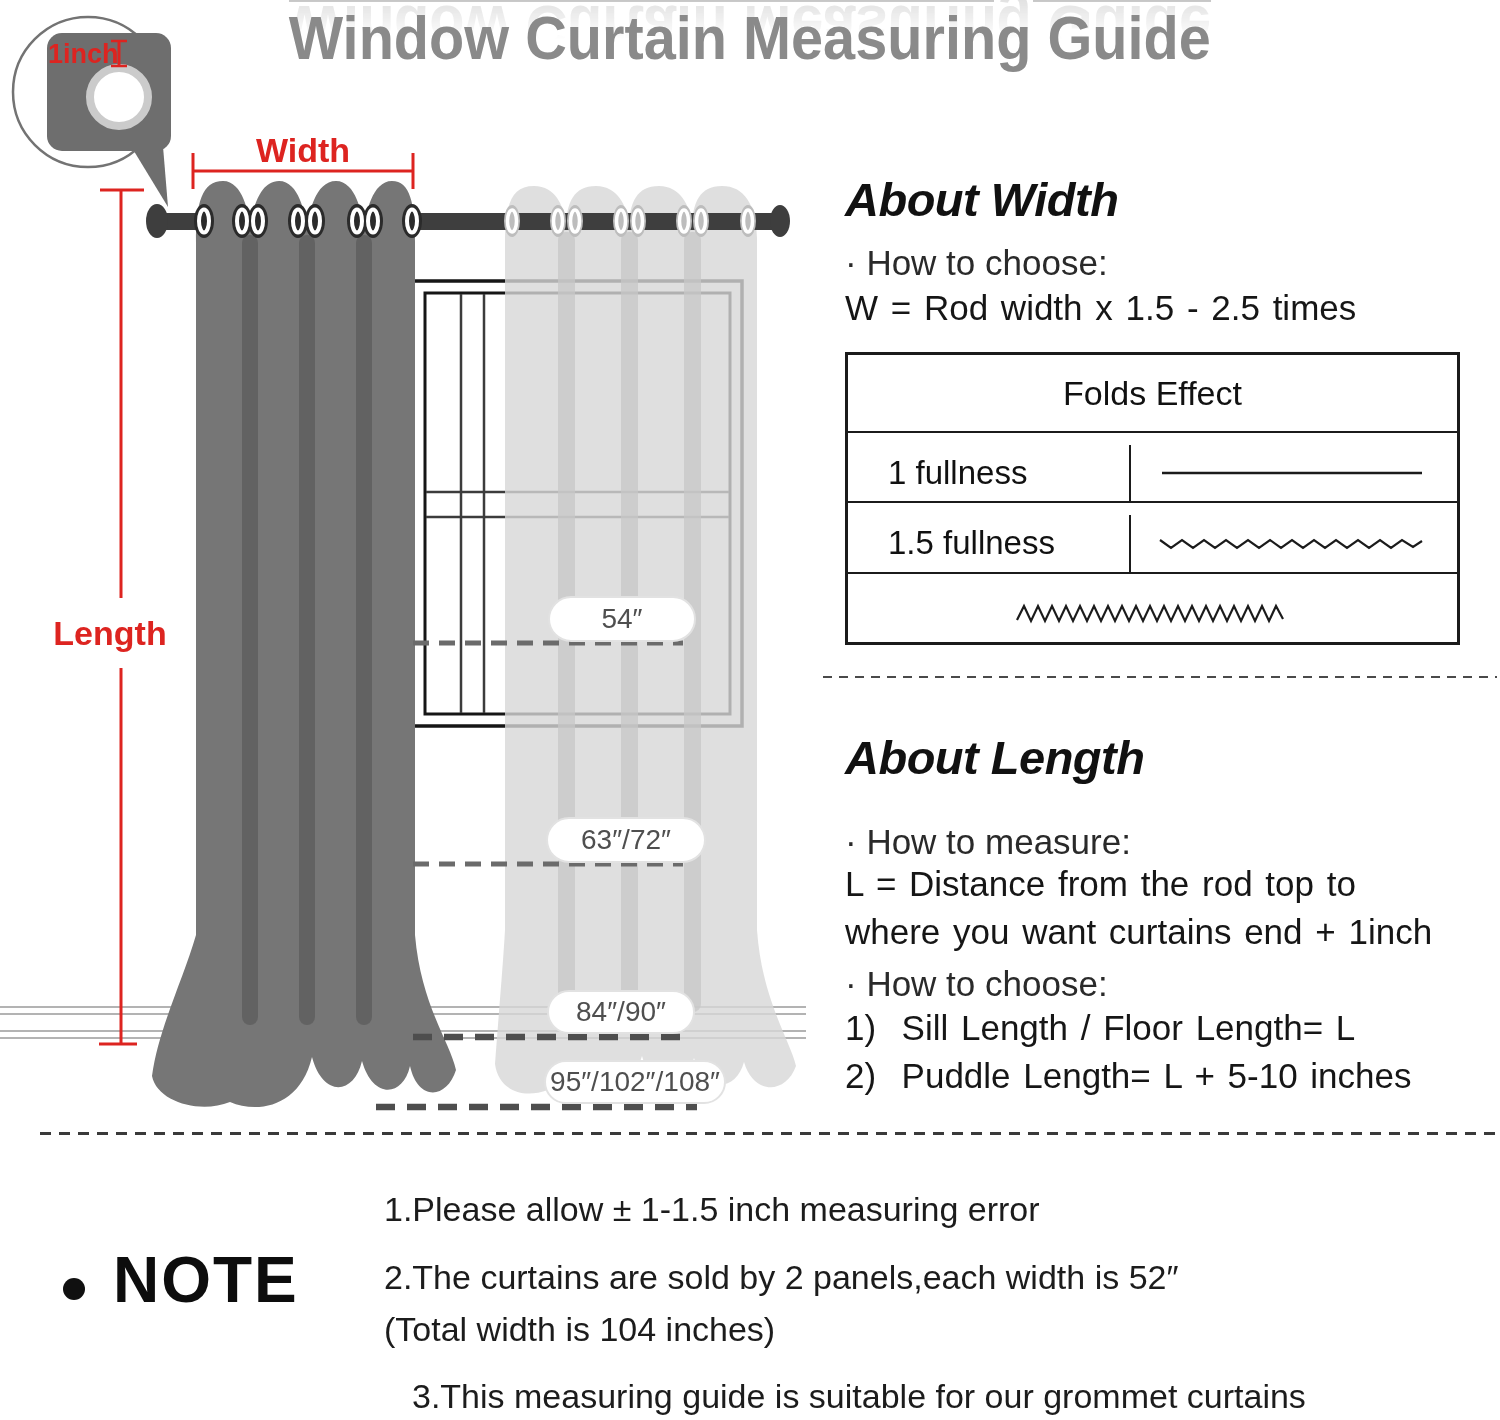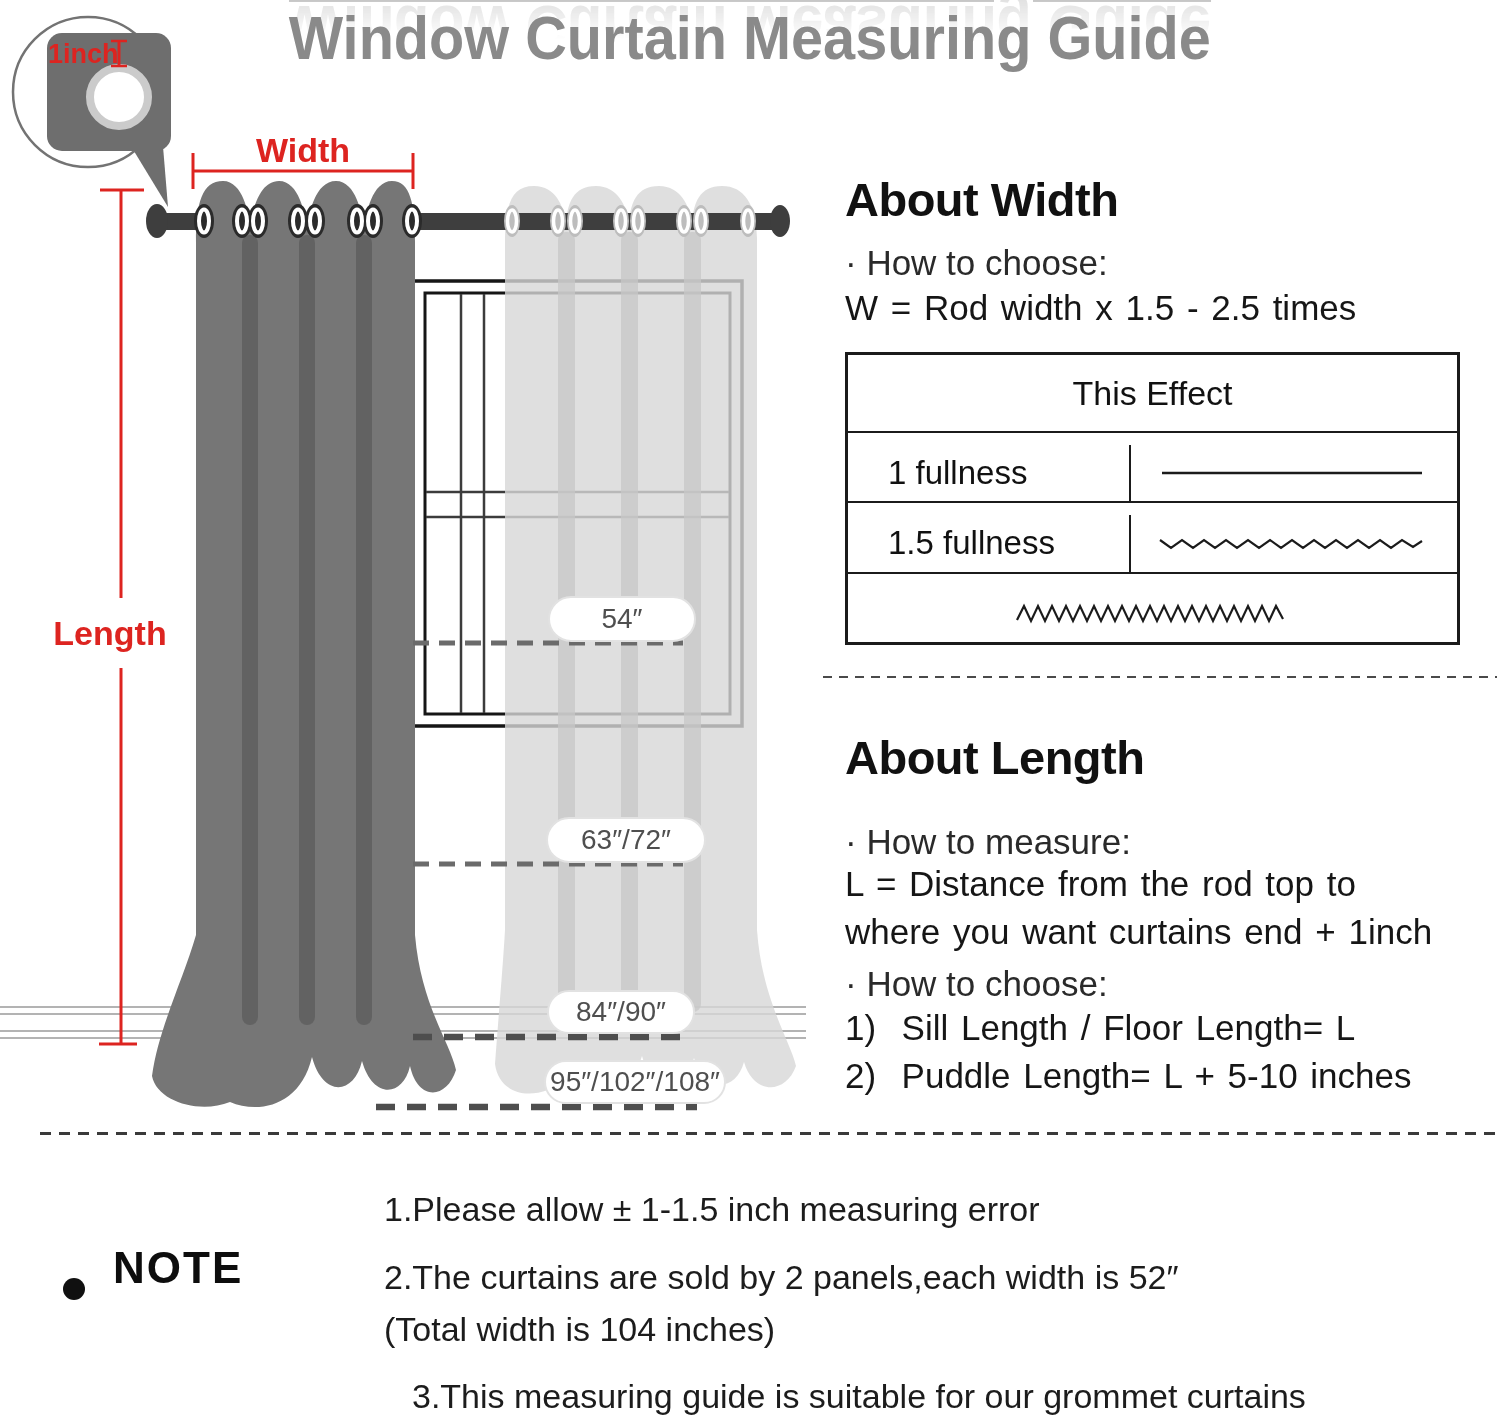--- a/index.html
+++ b/index.html
@@ -7,39 +7,39 @@
         font-family:"Liberation Sans",sans-serif;color:#1e1e1e;}
   .abs{position:absolute;}
   
   .title-wrap{position:absolute;left:0;top:6px;width:100%;text-align:center;text-decoration:underline;}
   .title{display:inline-block;font-size:62px;font-weight:700;color:#8a8a8a;line-height:1.02;
          white-space:nowrap;transform:scaleX(.93);transform-origin:center top;letter-spacing:0px;}
   .title-mirror{display:block;margin-top:-10px;transform:scaleX(.93) scaleY(-1);opacity:.30;
          -webkit-mask-image:linear-gradient(to bottom,rgba(0,0,0,0) 30%,rgba(0,0,0,.9) 100%);
          mask-image:linear-gradient(to bottom,rgba(0,0,0,0) 30%,rgba(0,0,0,.9) 100%);}
   
-  .h2{font-size:47px;font-weight:700;color:#111;letter-spacing:-.5px;white-space:nowrap;}
+  .h2{font-size:47px;font-weight:700;color:#111;letter-spacing:-.5px;white-space:nowrap;font-style:italic;}
   .body-sm{font-size:35px;color:#2a2a2a;white-space:pre;}
   .body-lg{font-size:35px;color:#161616;white-space:pre;word-spacing:3px;}
   
   .folds{position:absolute;left:845px;top:352px;width:615px;height:293px;
          border:3px solid #1b1b1b;box-sizing:border-box;display:flex;flex-direction:column;}
   .folds-header{height:76px;border-bottom:2.5px solid #1b1b1b;display:flex;align-items:center;
          justify-content:center;font-size:34px;color:#111;}
   .folds-row{flex:1;display:flex;border-bottom:2.5px solid #1b1b1b;margin-top:12px;}
   .folds-row:last-child{border-bottom:none;}
   .folds-label{width:283px;border-right:2.5px solid #1b1b1b;box-sizing:border-box;
          display:flex;align-items:center;padding-left:40px;font-size:33px;color:#111;}
   .folds-effect{flex:1;display:flex;align-items:center;justify-content:center;}
   
   .dash-h{height:2px;background:repeating-linear-gradient(90deg,#4a4a4a 0 9px,transparent 9px 16px);}
   .dash-strong{height:2.5px;background:repeating-linear-gradient(90deg,#3a3a3a 0 11px,transparent 11px 19px);}
   
   .note-dot{width:22px;height:22px;border-radius:50%;background:#101010;}
-  .note-label{font-size:44px;font-weight:700;color:#0d0d0d;letter-spacing:2px;}
+  .note-label{font-size:64px;font-weight:700;color:#0d0d0d;letter-spacing:2px;}
   .note-item{font-size:34px;color:#1c1c1c;white-space:nowrap;}
   svg text{font-family:"Liberation Sans",sans-serif;}
 </style>
 </head>
 <body>
 
 <div class="page">
 
   <div class="title-wrap">
     <span class="title">Window Curtain Measuring Guide</span>
@@ -213,21 +213,21 @@
       </g>
       <text x="48" y="63" font-size="27" font-weight="700" fill="#dd2420">1inch</text>
     </g>
   </svg>
 
   <div class="abs h2" style="left:845px;top:172px;">About Width</div>
   <div class="abs body-sm" style="left:845px;top:243px;">· How to choose:</div>
   <div class="abs body-lg" style="left:845px;top:288px;">W = Rod width x 1.5 - 2.5 times</div>
 
   <div class="folds">
-    <div class="folds-header">This Effect</div>
+    <div class="folds-header">Folds Effect</div>
     <div class="folds-row">
       <div class="folds-label">1 fullness</div>
       <div class="folds-effect">
         <svg width="280" height="26" viewBox="0 0 280 26">
           <line x1="8" y1="13" x2="268" y2="13" stroke="#1b1b1b" stroke-width="2.5"></line>
         </svg>
       </div>
     </div>
     <div class="folds-row">
       <div class="folds-label">1.5 fullness</div>

